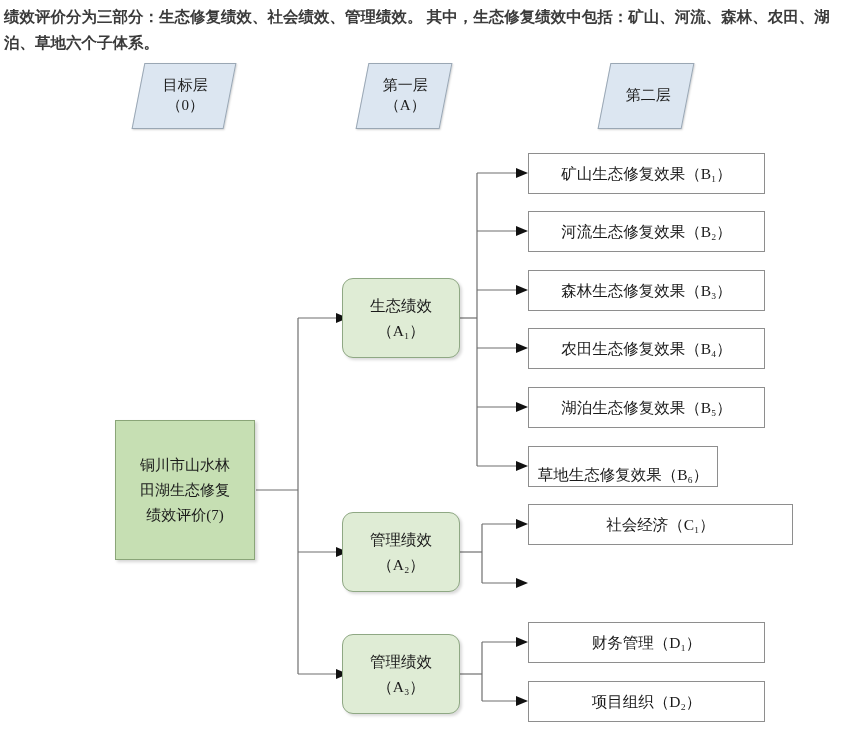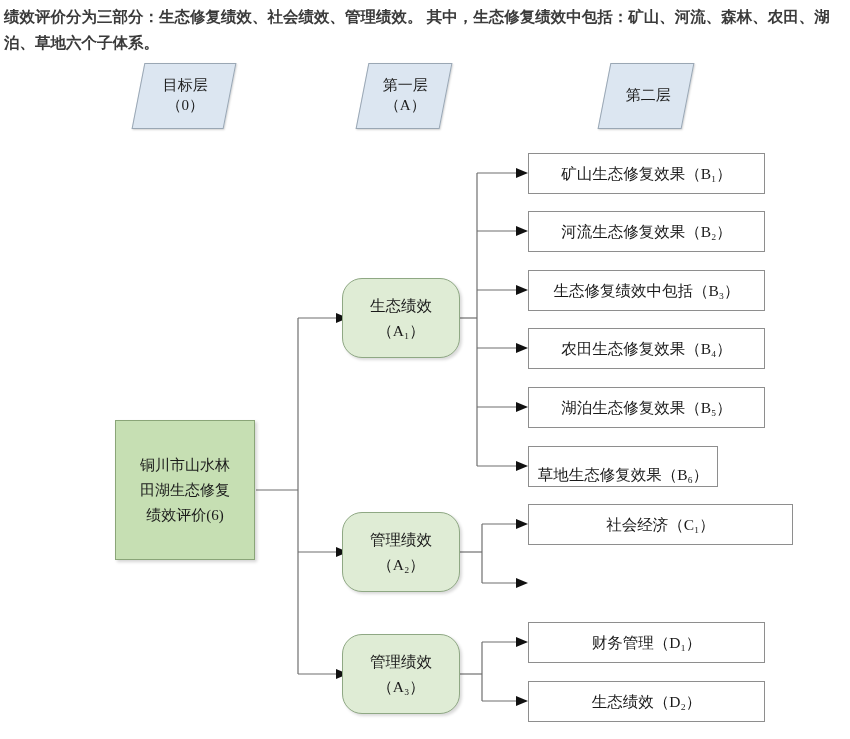--- a/index.html
+++ b/index.html
@@ -64,21 +64,21 @@
   .node-root {
     background: #c6dfb3;
     border: 1px solid #8aa578;
     font-size: 15px;
     line-height: 25px;
     box-shadow: 2px 2px 3px rgba(0,0,0,0.17);
   }
   .node-a {
     background: #dfecd5;
     border: 1px solid #8fa884;
-    border-radius: 20px;
+    border-radius: 11px;
     font-size: 15.5px;
     line-height: 25px;
     box-shadow: 2px 2px 3px rgba(0,0,0,0.15);
   }
   .node-leaf {
     background: #ffffff;
     border: 1px solid #8e8e8e;
     font-size: 15.5px;
     line-height: 22px;
   }
@@ -155,21 +155,21 @@
     <path d="M482,642 V701"></path>
     <path d="M482,642 H516"></path>
     <polygon points="516,637 528,642 516,647"></polygon>
     <path d="M482,701 H516"></path>
     <polygon points="516,696 528,701 516,706"></polygon>
   </svg>
 
   <div class="node node-root" style="left:115px; top:420px; width:140px; height:140px;">
     <span class="node-text">铜川市山水林
 田湖生态修复
-绩效评价(6)</span>
+绩效评价(7)</span>
   </div>
 
   <div class="node node-a" style="left:342px; top:278px; width:118px; height:80px;">
     <span class="node-text">生态绩效
 （A₁）</span>
   </div>
 
   <div class="node node-a" style="left:342px; top:512px; width:118px; height:80px;">
     <span class="node-text">管理绩效
 （A₂）</span>
@@ -180,36 +180,36 @@
   </div>
 
   <div class="node node-a" style="left:342px; top:634px; width:118px; height:80px;">
     <span class="node-text">管理绩效
 （A₃）</span>
   </div>
   <div class="node node-leaf" style="left:528px; top:211px; width:237px; height:41px;">
     <span class="node-text">河流生态修复效果（B₂）</span>
   </div>
   <div class="node node-leaf" style="left:528px; top:270px; width:237px; height:41px;">
-    <span class="node-text">生态修复绩效中包括（B₃）</span>
+    <span class="node-text">森林生态修复效果（B₃）</span>
   </div>
   <div class="node node-leaf" style="left:528px; top:328px; width:237px; height:41px;">
     <span class="node-text">农田生态修复效果（B₄）</span>
   </div>
   <div class="node node-leaf" style="left:528px; top:387px; width:237px; height:41px;">
     <span class="node-text">湖泊生态修复效果（B₅）</span>
   </div>
   <div class="node node-leaf" style="left:528px; top:446px; width:190px; height:41px;align-items:flex-end;">
     <span class="node-text">草地生态修复效果（B₆）</span>
   </div>
 
   <div class="node node-leaf" style="left:528px; top:504px; width:265px; height:41px;">
     <span class="node-text">社会经济（C₁）</span>
   </div>
 
   <div class="node node-leaf" style="left:528px; top:622px; width:237px; height:41px;">
     <span class="node-text">财务管理（D₁）</span>
   </div>
   <div class="node node-leaf" style="left:528px; top:681px; width:237px; height:41px;">
-    <span class="node-text">生态绩效（D₂）</span>
+    <span class="node-text">项目组织（D₂）</span>
   </div>
 
 </div>
 
 </body></html>

